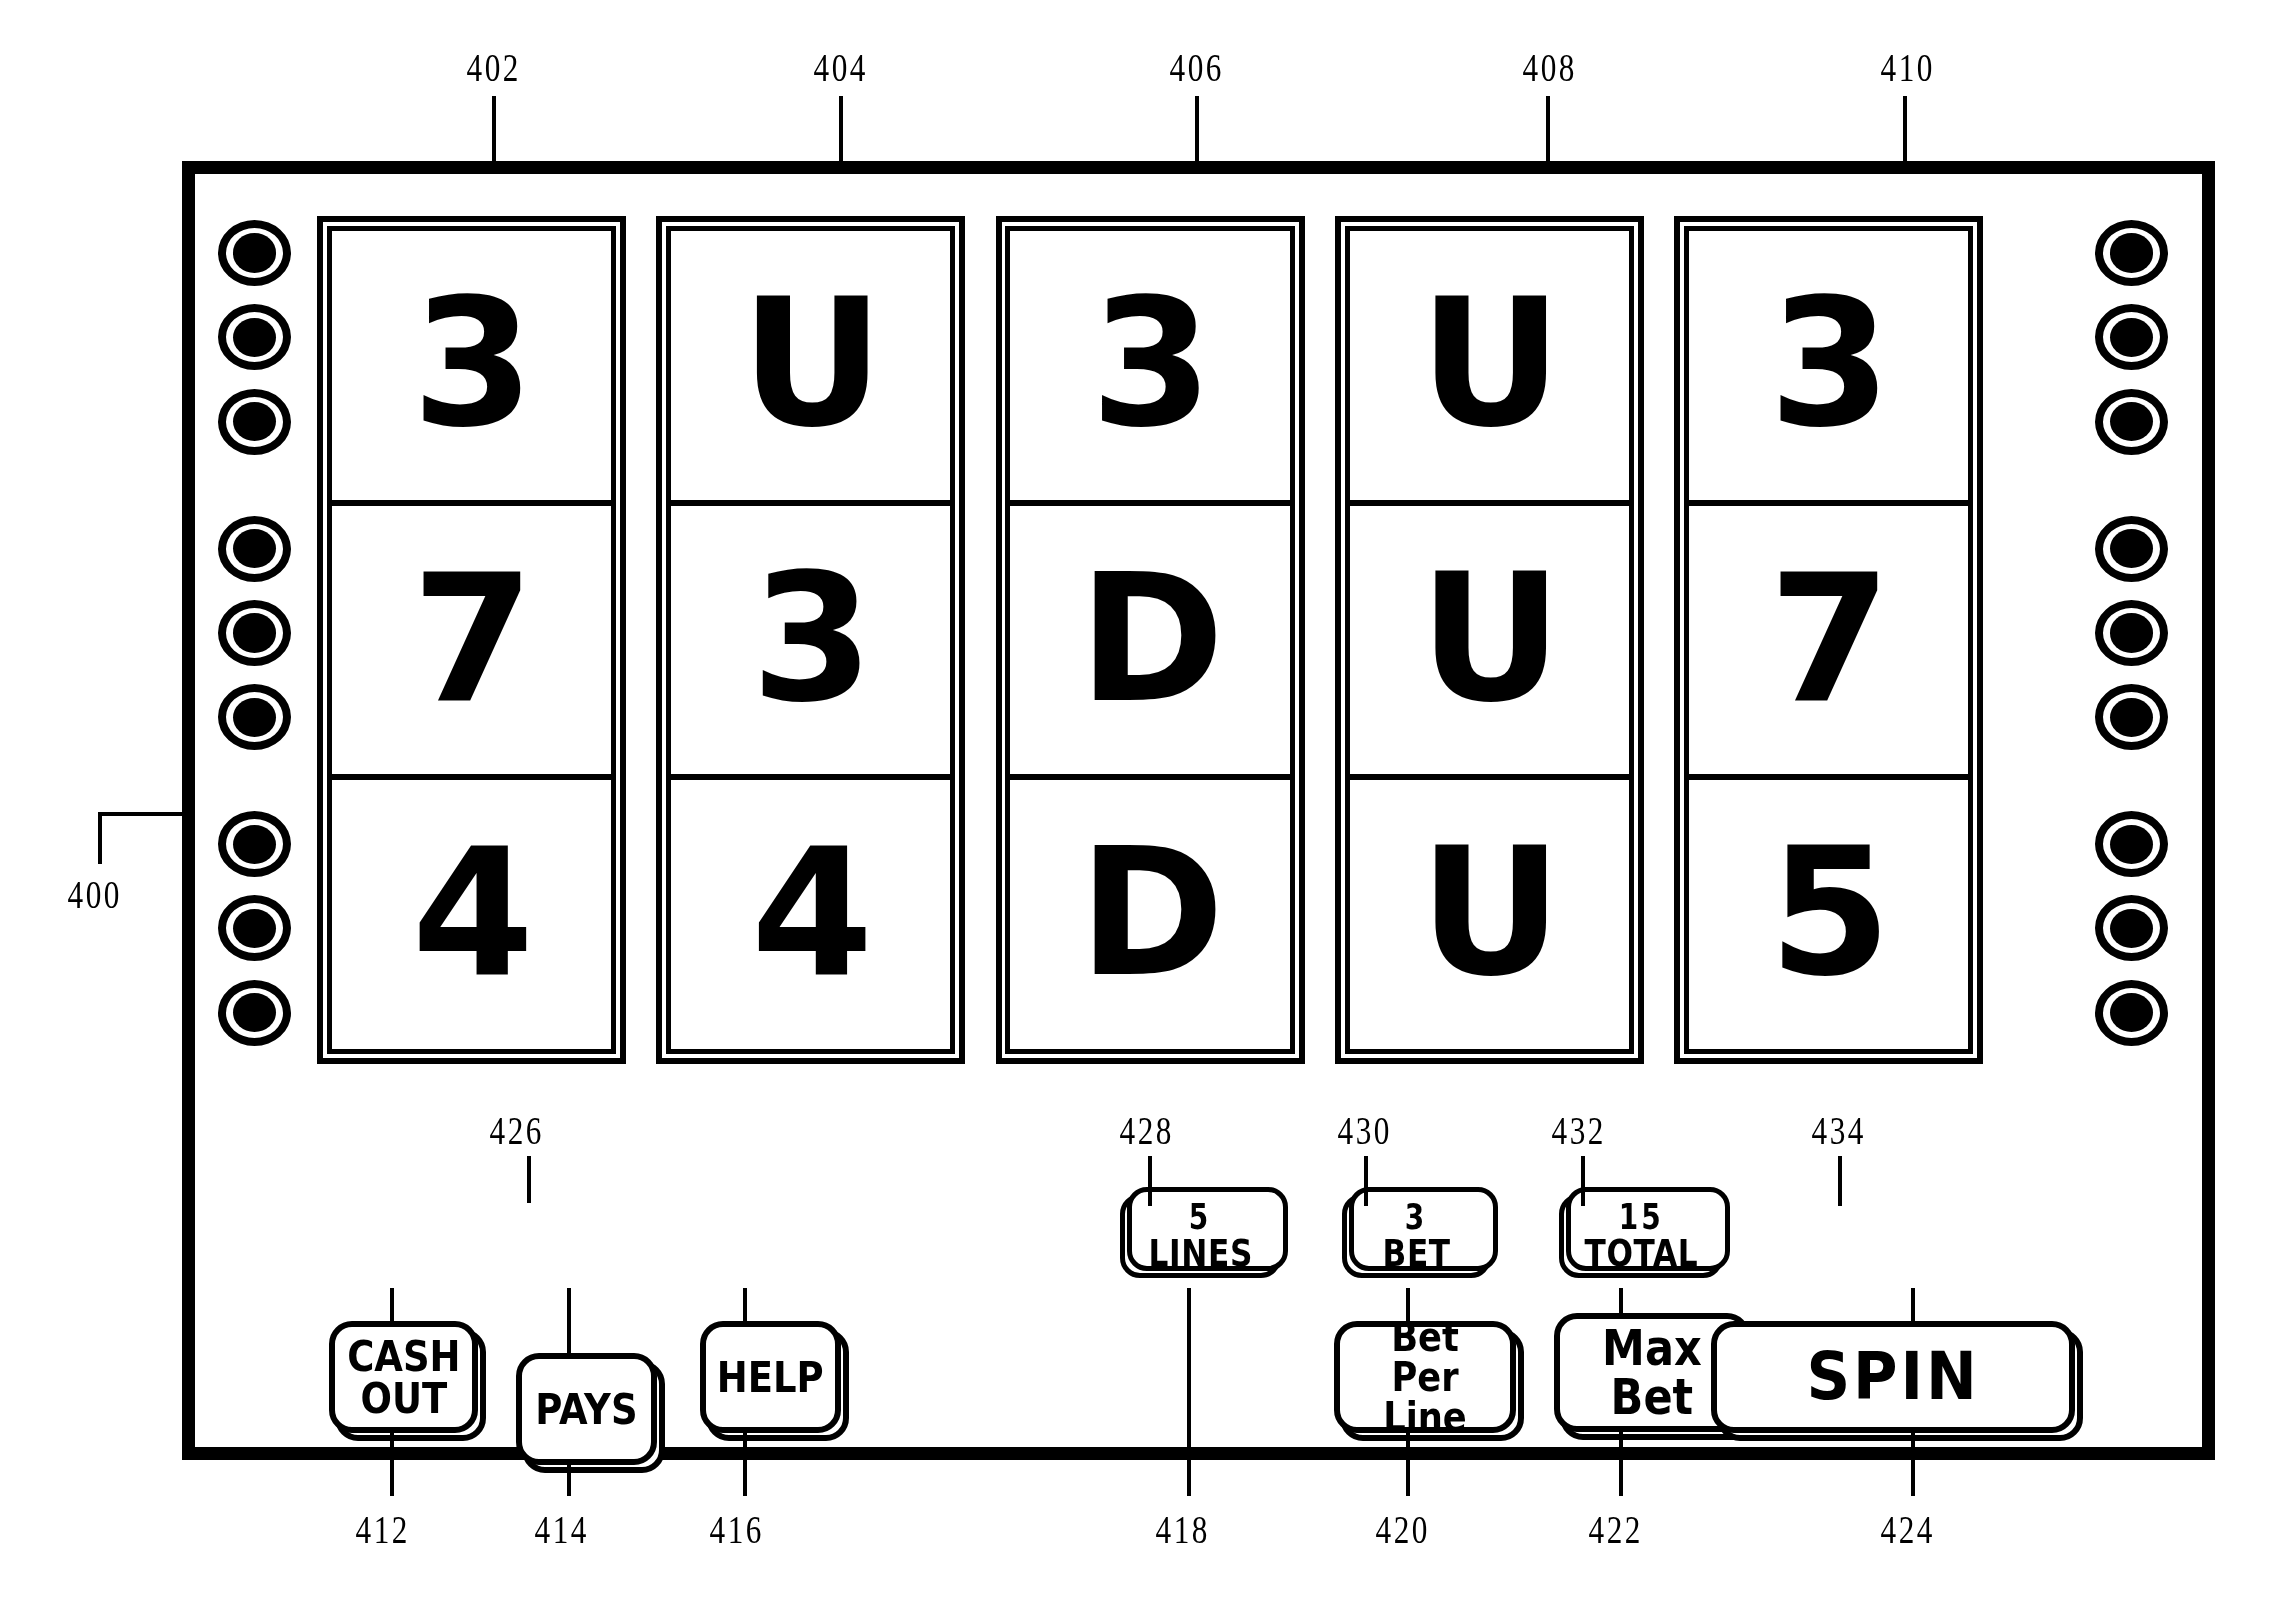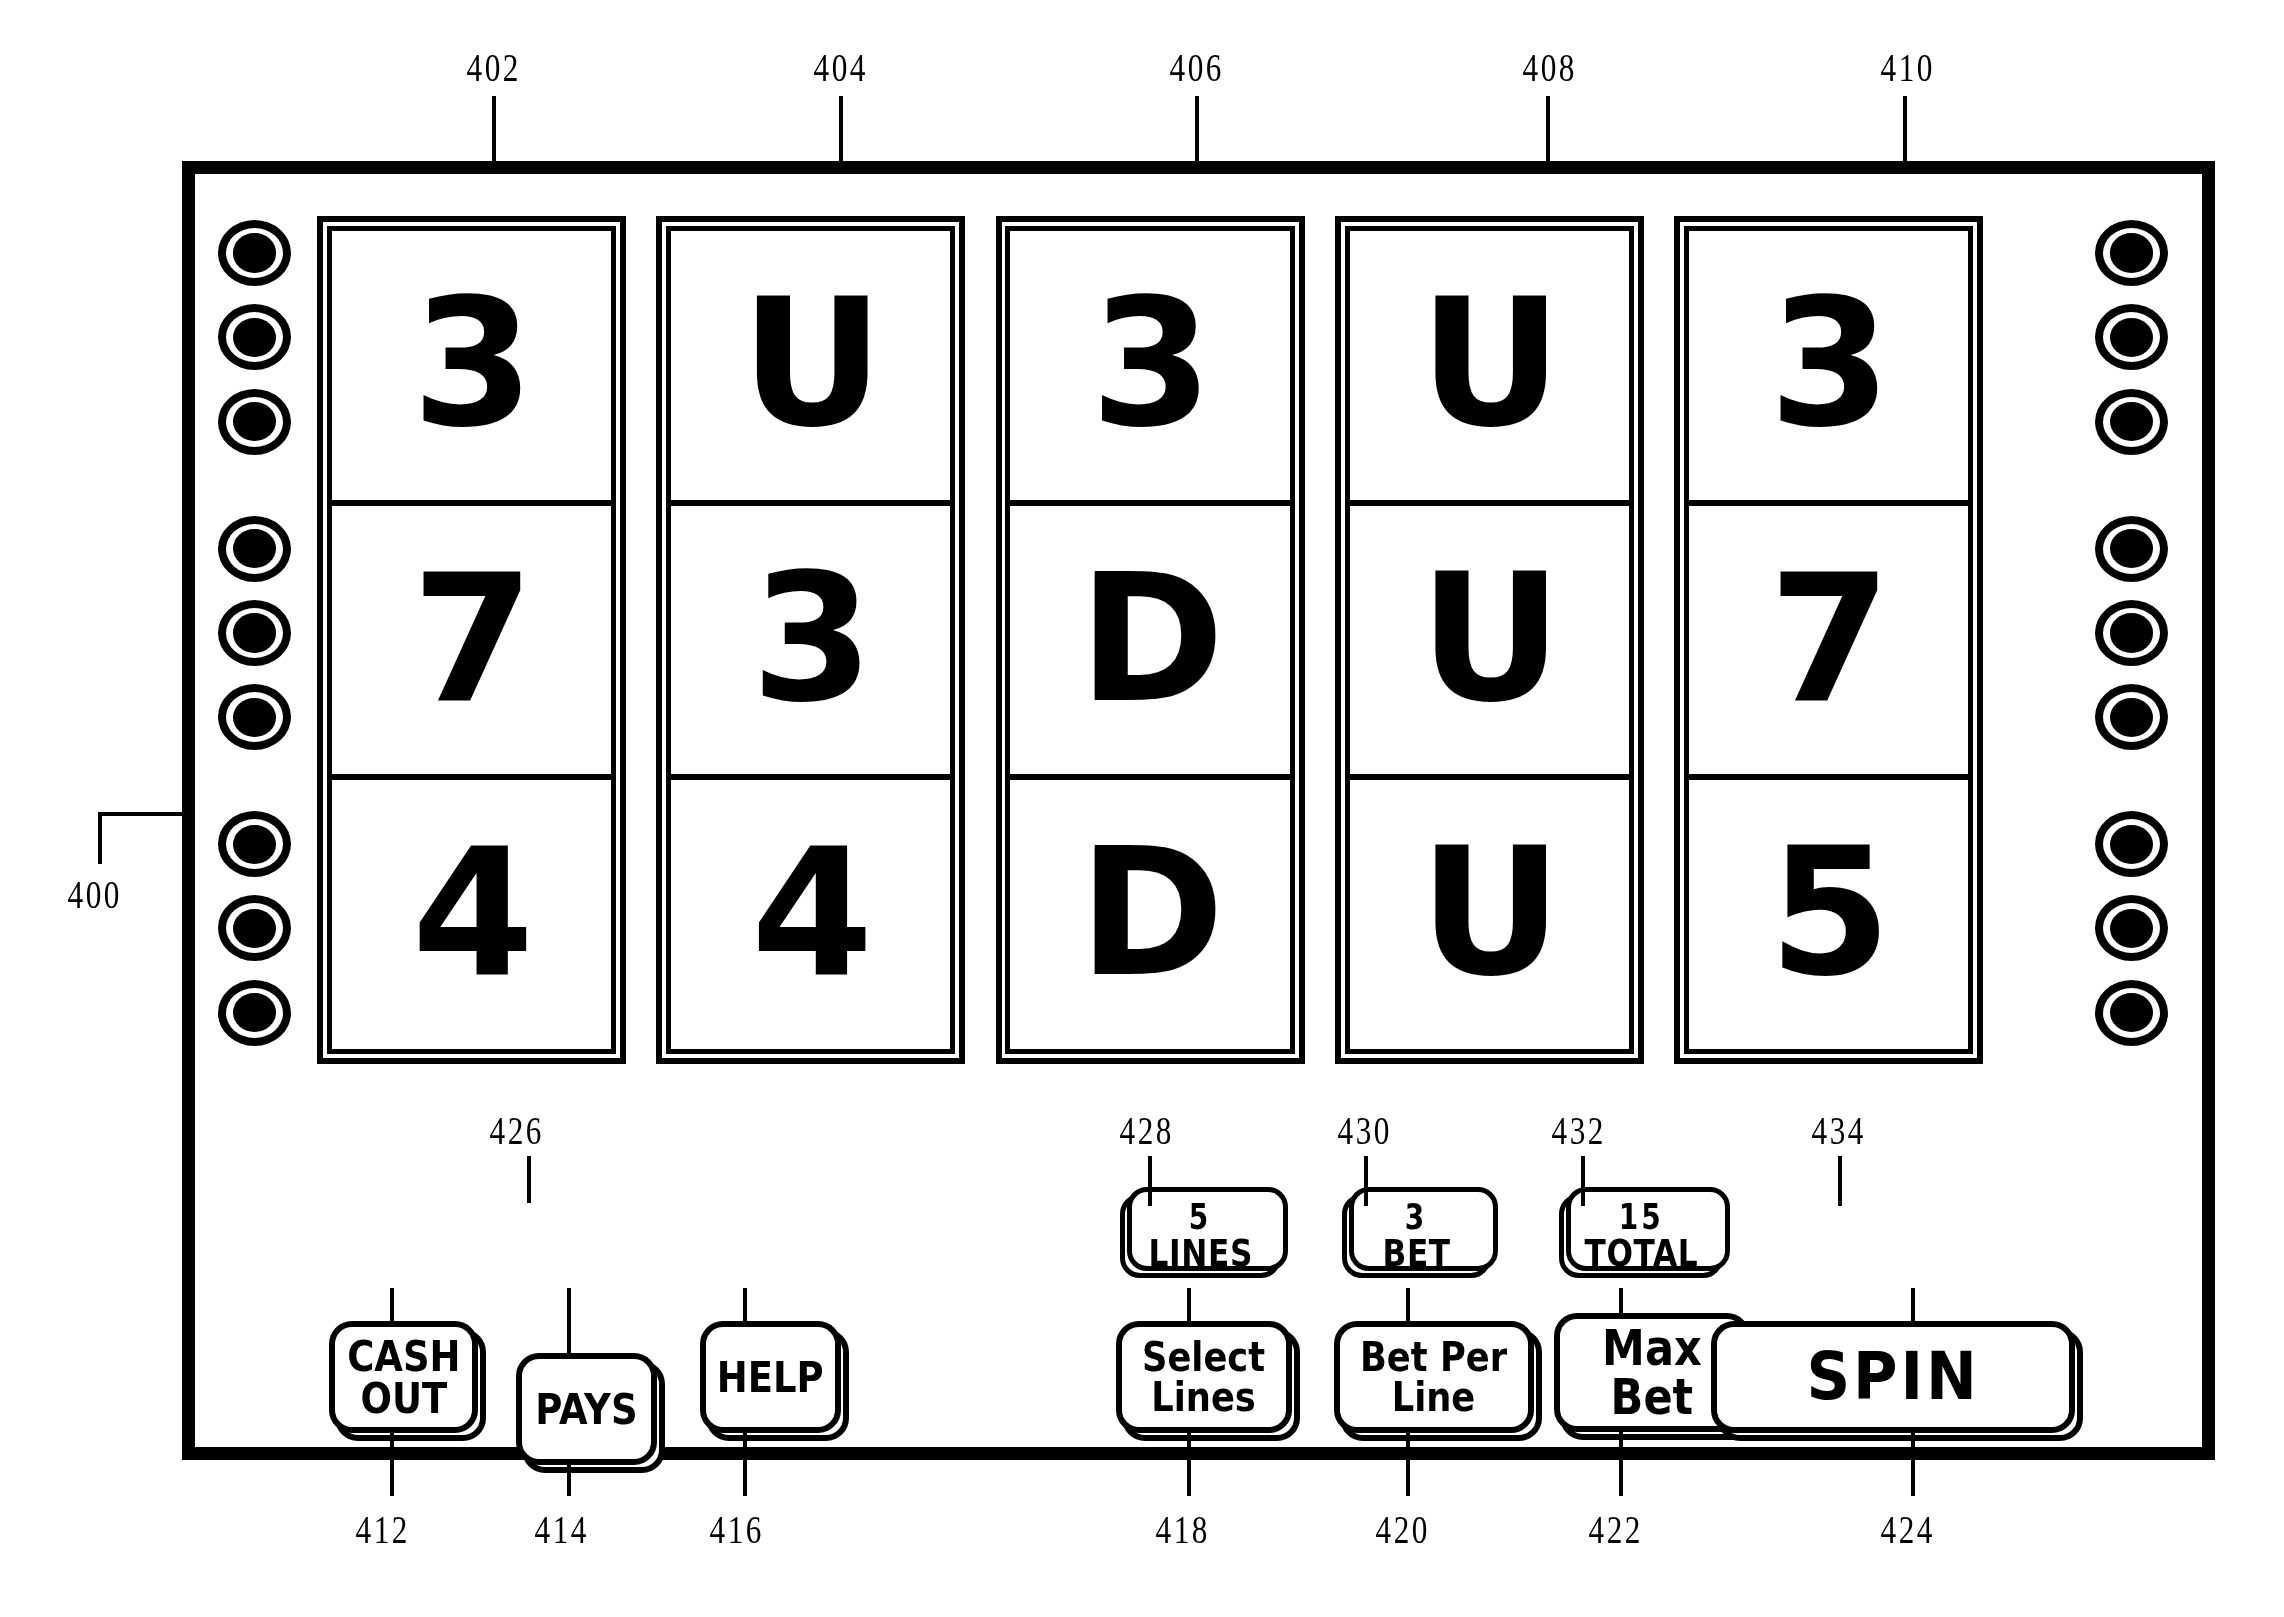--- a/index.html
+++ b/index.html
@@ -351,31 +351,22 @@
     </div>
   </div>
 
   <div class="btn" style="left:505px;top:1147px;width:141px;">
     <div class="bouter"></div>
     <div class="binner">
       <div class="blabel caps">HELP</div>
     </div>
   </div>
 
-  <div class="btn" style="left:921px;top:1147px;width:176px;">
-    <div class="bouter"></div>
-    <div class="binner">
-      <div>
-        <div class="blabel">Select</div>
-        <div class="blabel">Lines</div>
-      </div>
-    </div>
-  </div>
-
-  <div class="btn" style="left:1139px;top:1147px;width:200px;">
+
+  <div class="btn" style="left:1139px;top:1147px;width:176px;padding-left:6px;">
     <div class="bouter"></div>
     <div class="binner">
       <div>
         <div class="blabel">Bet Per</div>
         <div class="blabel">Line</div>
       </div>
     </div>
   </div>
 
   <div class="btn" style="left:1359px;top:1139px;width:196px;height:119px;">

